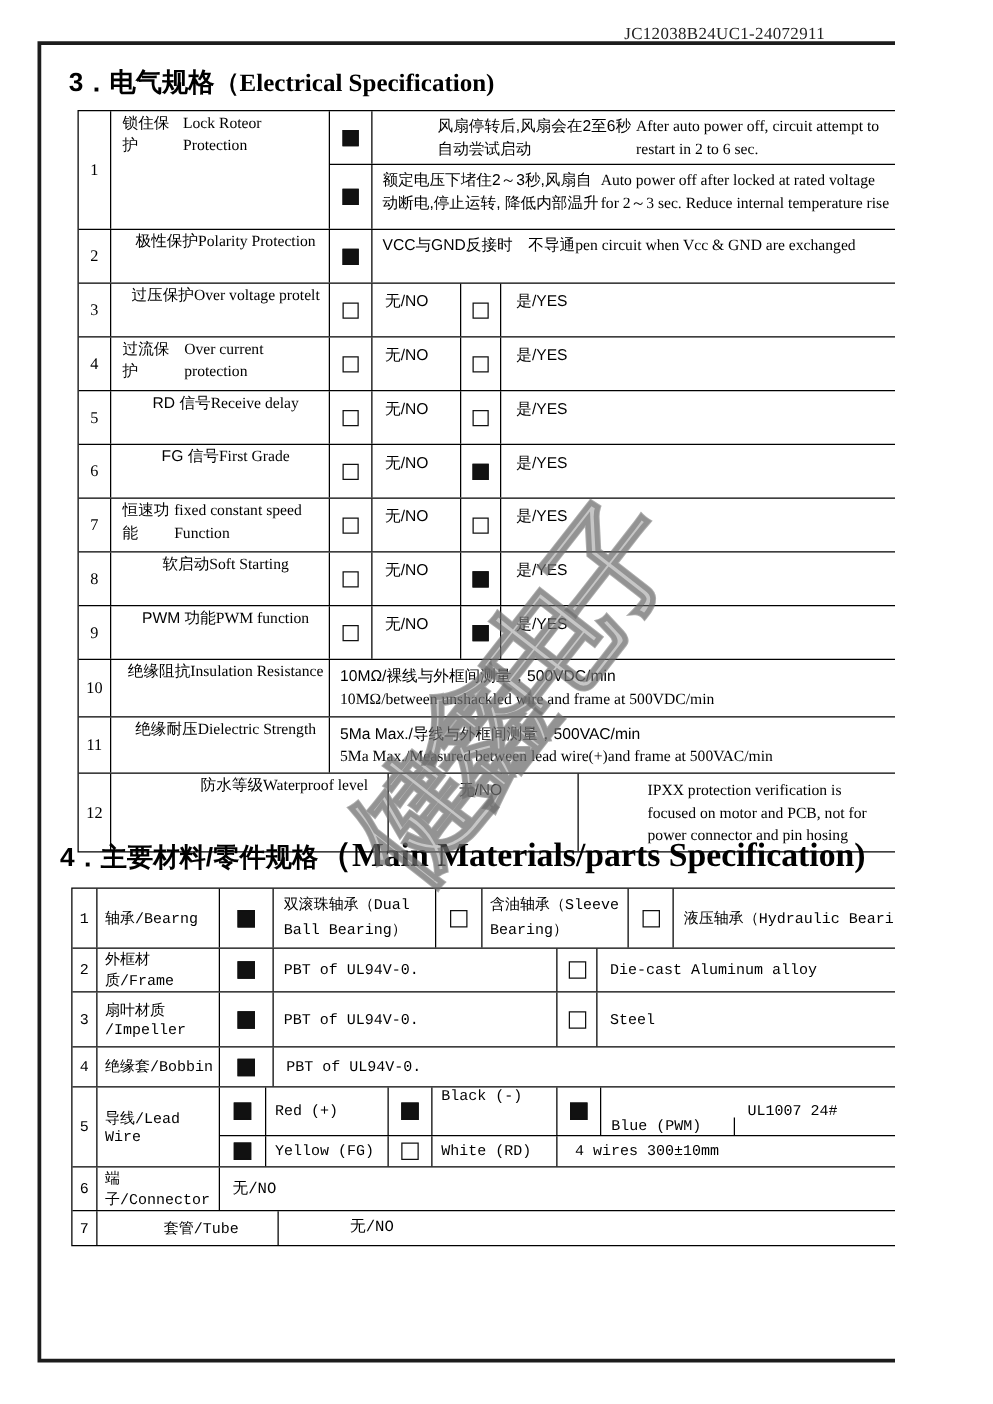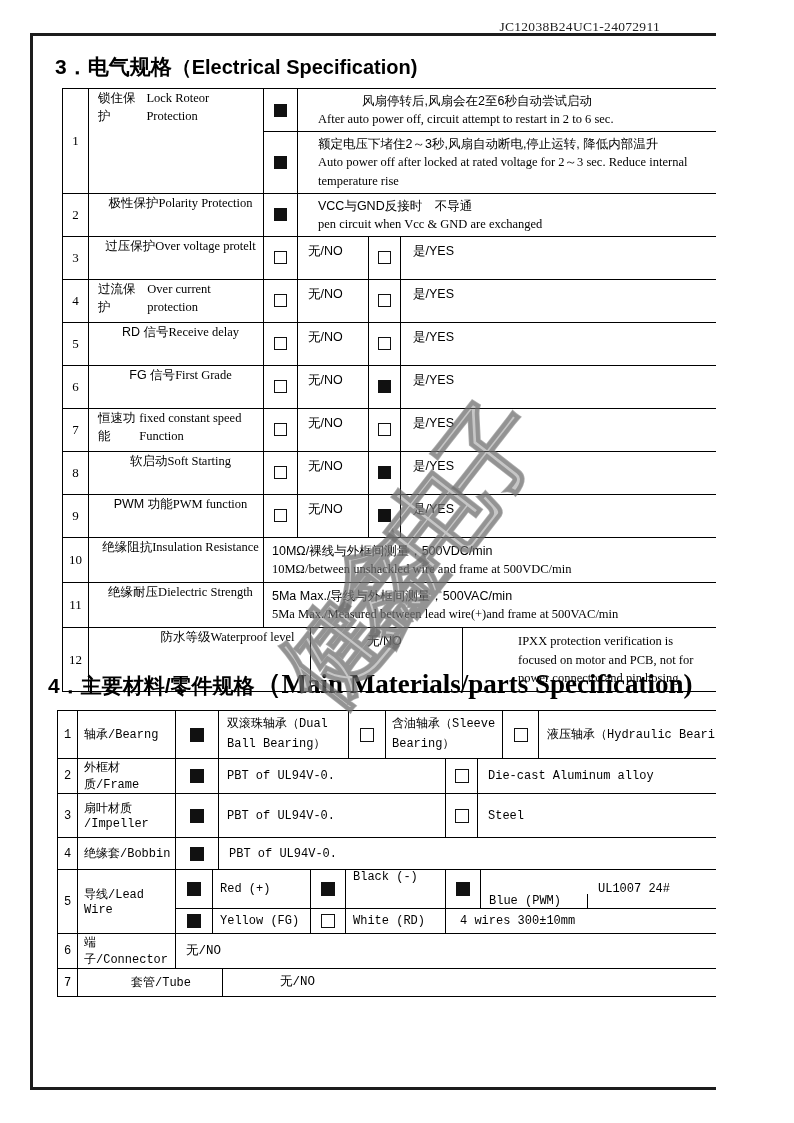--- a/index.html
+++ b/index.html
@@ -6,21 +6,21 @@
   .page{position:relative;width:716px;height:1123px;background:#fff;overflow:hidden;
         font-family:"Liberation Sans",sans-serif;color:#000;}
   .frame{position:absolute;left:30px;top:33px;width:735px;height:1057px;
          border:3px solid #1c1c1c;box-sizing:border-box;}
   .docnum{position:absolute;top:19px;right:56px;font-family:"Liberation Serif",serif;
           font-size:13.5px;color:#222;letter-spacing:.3px;}
   .stitle{position:absolute;margin:0;font-weight:700;white-space:nowrap;}
   .s3title{left:55px;top:52px;}
   .s4title{left:48px;top:666px;}
   .tcn{font-size:21px;font-family:"Liberation Sans",sans-serif;}
-  .s3title .ten{font-size:20px;font-family:Liberation Sans, sans-serif;}
+  .s3title .ten{font-size:20px;font-family:Liberation Serif, serif;}
   .s4title .ten{font-size:27px;font-family:Liberation Serif, serif;}
 
   
   .tbl{position:absolute;border:1px solid #000;box-sizing:border-box;background:transparent;}
   .r{display:flex;border-bottom:1px solid #000;box-sizing:border-box;}
   .r.lastrow{border-bottom:none;gap:47px;}
   .c{border-right:1px solid #000;box-sizing:border-box;display:flex;overflow:hidden;}
   .c.last{border-right:none;}
   .center{align-items:center;justify-content:center;}
   .grp{flex:1;display:flex;flex-direction:column;}
@@ -34,21 +34,21 @@
   .cb.filled{background:#111;}
 
   
   .s3{left:62px;top:88px;width:660px;}
   .s3 .num{width:26px;font-family:"Liberation Serif",serif;font-size:13px;}
   .s3 .nm{width:175px;flex-direction:row;justify-content:center;padding-left:9px;}
   .s3 .cbc{width:34px;align-items:center;justify-content:center;}
   .s3 .noc{width:71px;padding:5px 0 0 10px;}
   .s3 .cb2c{width:32px;align-items:center;justify-content:center;}
   .s3 .yesc{flex:1;padding:5px 0 0 12px;}
-  .s3 .txt{flex:1;flex-direction:column;padding:3px 8px;margin-left:12px;}
+  .s3 .txt{flex:1;flex-direction:row;padding:3px 8px;}
   .s3 .wide{flex:1;flex-direction:column;padding:4px 8px;}
   .s3 .no105{width:105px;padding:4px 0 0 9px;}
   .s3 .note{flex:1;padding:4px 8px;}
   .indent{padding-left:44px;}
 
   
   .s4{left:57px;top:710px;width:666px;font-family:"Liberation Mono",monospace;font-size:12px;}
   .s4 .c{align-items:center;}
   .s4 .num{width:20px;justify-content:center;}
   .s4 .nm4{width:98px;flex-direction:column;justify-content:center;padding-left:6px;align-items:flex-start;}

